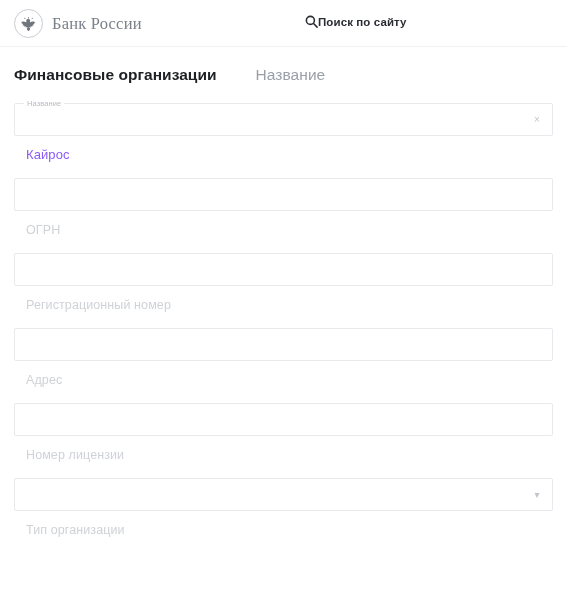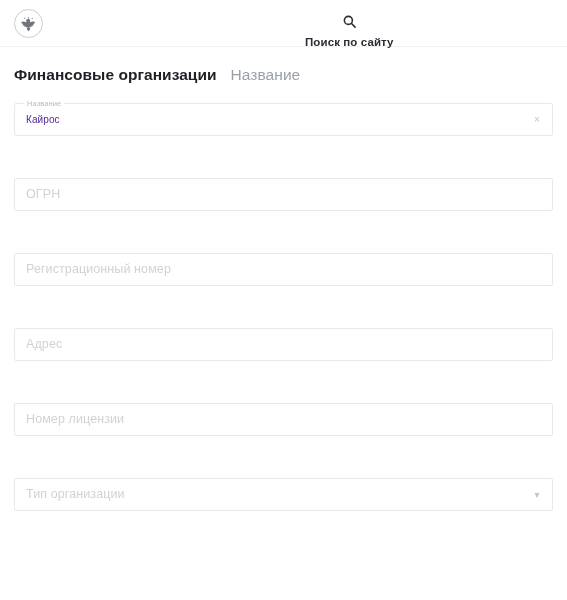--- a/index.html
+++ b/index.html
@@ -53,44 +53,42 @@
     letter-spacing: 0.2px;
     white-space: nowrap;
   }
 
   .site-search {
     position: absolute;
     left: 305px;
     top: 15px;
     display: flex;
     align-items: center;
-    gap: 8px;
     cursor: pointer;
     background: none;
     border: 0;
     padding: 0;
-    flex-direction: column;
   }
   .search-icon { width: 13px; height: 13px; display: block; flex: none; }
   .search-label {
     font-size: 11.5px;
     font-weight: bold;
     color: #2a2d33;
     white-space: nowrap;
     letter-spacing: 0.1px;
   }
 
   
   .page-tabs {
     position: relative;
     height: 56px;
     padding: 0 14px;
     display: flex;
     align-items: center;
-    gap: 14px;
+    gap: 39px;
     text-align: right;
   }
   .tab {
     font-size: 15.5px;
     white-space: nowrap;
     cursor: pointer;
     text-decoration: none;
     letter-spacing: 0.05px;
   }
   .tab.is-active {
@@ -132,25 +130,26 @@
     white-space: nowrap;
     letter-spacing: 0.1px;
   }
   .field-input {
     flex: 1 1 auto;
     min-width: 0;
     border: 0;
     outline: none;
     background: transparent;
     font-family: "Liberation Sans", sans-serif;
-    font-size: 10px;
-    color: #4c1d95;
+    font-size: 13px;
+    color: #8b5cf6;
     padding: 0 26px 0 11px;
     height: 100%;
     letter-spacing: 0.1px;
+    margin-top: 35px;
   }
   .field-input::placeholder {
     color: #c7cad0;
     font-size: 12.5px;
   }
   .field-input.is-placeholder-only::placeholder { color: #cfd2d7; }
 
   .field-action {
     position: absolute;
     right: 9px;
@@ -180,20 +179,21 @@
       <svg viewBox="0 0 24 24" width="19" height="19" aria-hidden="true">
         <g fill="#6f747d">
           <path d="M12 4.1c.55 0 .9.35.9.8s-.35.8-.9.8-.9-.35-.9-.8.35-.8.9-.8z"></path>
           <path d="M7.2 4.6c.5 0 .85.3.85.72 0 .42-.35.72-.85.72s-.85-.3-.85-.72c0-.42.35-.72.85-.72z"></path>
           <path d="M16.8 4.6c.5 0 .85.3.85.72 0 .42-.35.72-.85.72s-.85-.3-.85-.72c0-.42.35-.72.85-.72z"></path>
           <path d="M12 6.3c1.3 0 2.1.9 2.1 2.2 0 .6-.2 1.1-.6 1.5l.9.5c1-.6 2-.9 3.1-.9 1.5 0 2.6.5 3.2 1-1 .15-1.7.5-2.2 1 .7.1 1.2.4 1.6.8-1 .05-1.8.35-2.4.9.6.15 1 .45 1.3.85-1.1-.1-2 .15-2.8.7.5.3.85.7 1 1.2-1-.45-2-.5-2.9-.1.35.35.55.8.6 1.3-.8-.6-1.6-.85-2.4-.75l.35 1.15-.95-.55-.3 1.3-.3-1.3-.95.55.35-1.15c-.8-.1-1.6.15-2.4.75.05-.5.25-.95.6-1.3-.9-.4-1.9-.35-2.9.1.15-.5.5-.9 1-1.2-.8-.55-1.7-.8-2.8-.7.3-.4.7-.7 1.3-.85-.6-.55-1.4-.85-2.4-.9.4-.4.9-.7 1.6-.8-.5-.5-1.2-.85-2.2-1 .6-.5 1.7-1 3.2-1 1.1 0 2.1.3 3.1.9l.9-.5c-.4-.4-.6-.9-.6-1.5 0-1.3.8-2.2 2.1-2.2z"></path>
           <path d="M12 16.6c1.1 0 2 .75 2 1.95 0 1.25-1 2.25-2 3.05-1-.8-2-1.8-2-3.05 0-1.2.9-1.95 2-1.95z"></path>
         </g>
       </svg>
     </span>
+    <span class="brand-name">Банк России</span>
   </a>
 
   <button class="site-search" type="button">
     <span class="search-icon">
       <svg viewBox="0 0 14 14" width="13" height="13" aria-hidden="true">
         <circle cx="5.8" cy="5.8" r="4.3" fill="none" stroke="#2a2d33" stroke-width="1.7"></circle>
         <line x1="9.2" y1="9.2" x2="13" y2="13" stroke="#2a2d33" stroke-width="1.7" stroke-linecap="round"></line>
       </svg>
     </span>
     <span class="search-label">Поиск по сайту</span>

